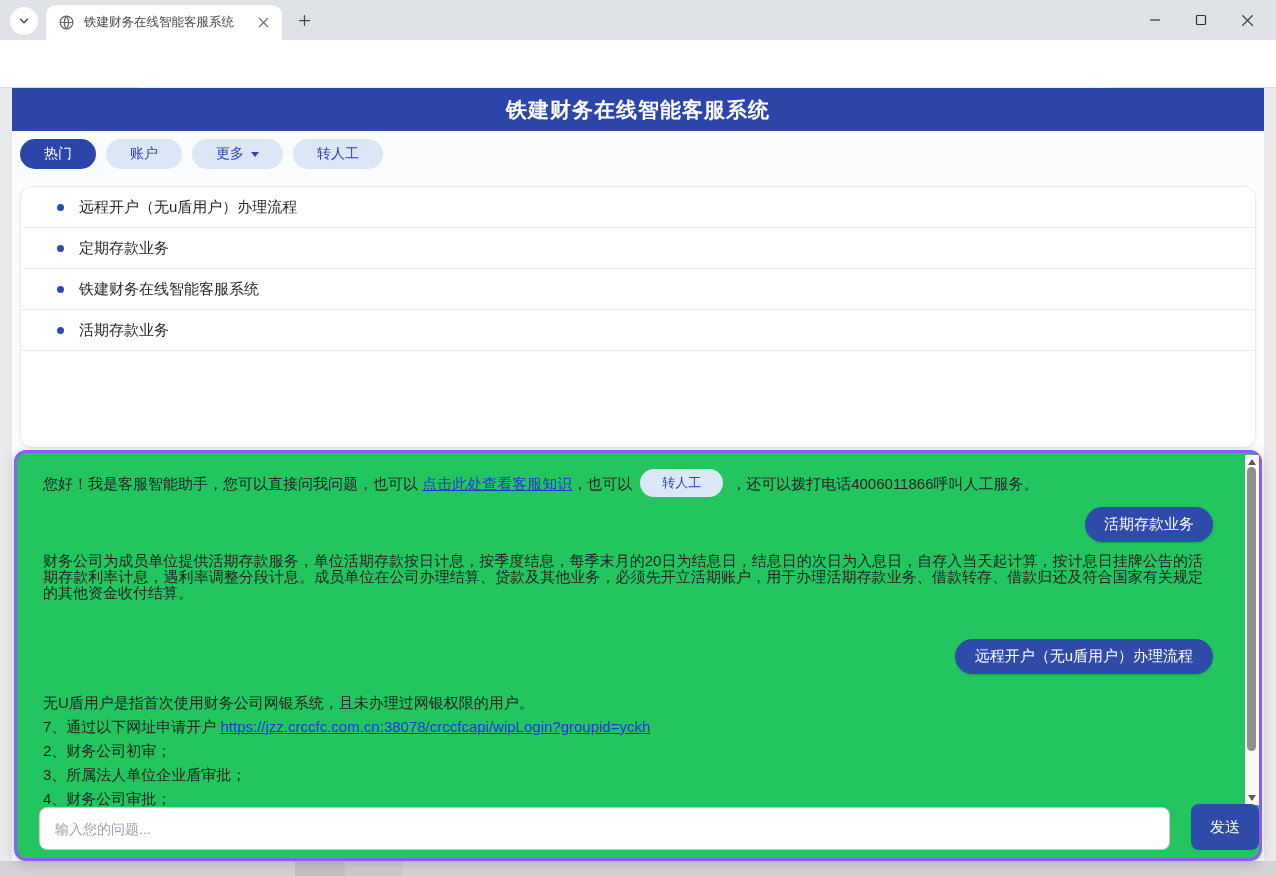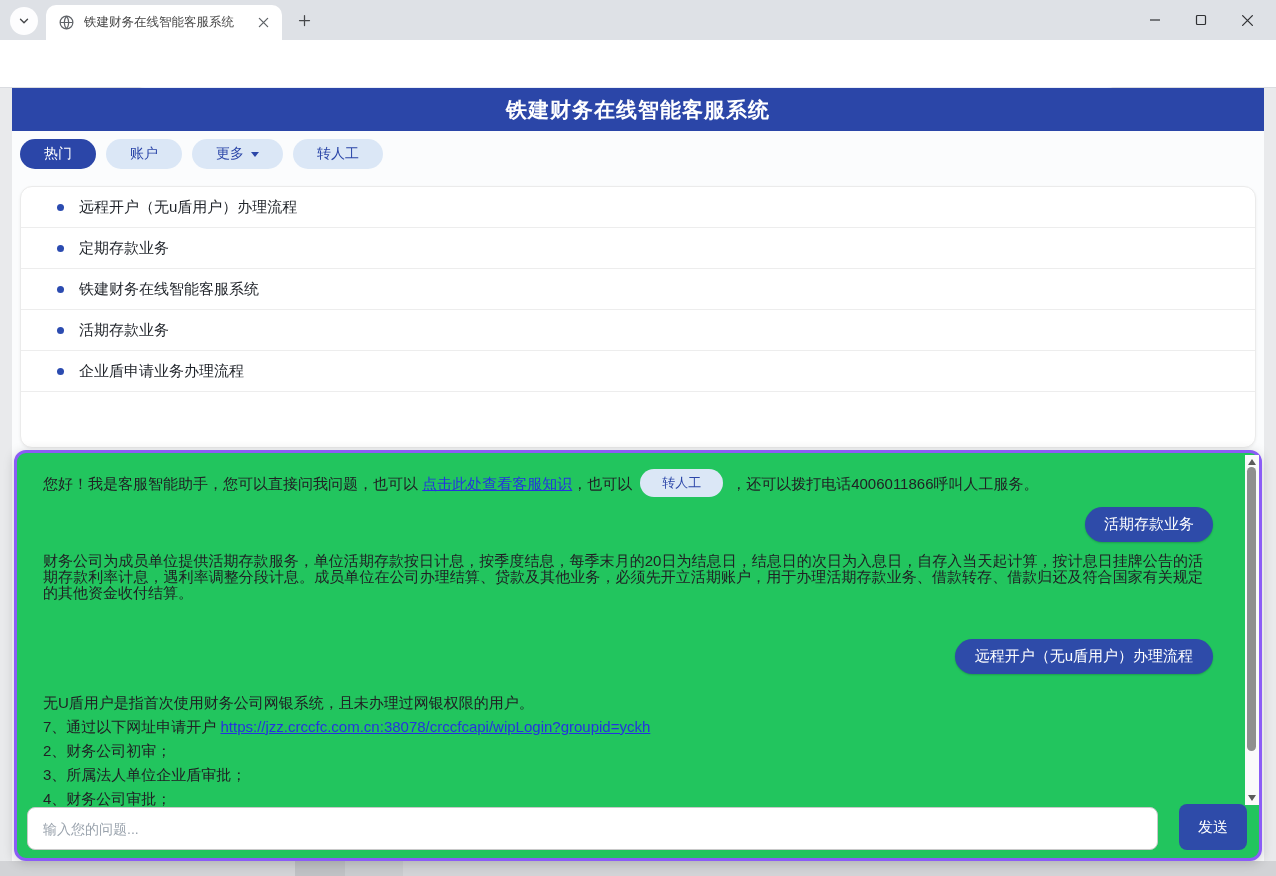--- a/index.html
+++ b/index.html
@@ -93,21 +93,21 @@
 
   .chat-scrollbar { position:absolute; left:1228px; top:2px; width:14px; height:350px; background:#fafafa; }
   .sb-arrow { position:absolute; left:3px; width:0; height:0; cursor:pointer; }
   .sb-arrow.up { top:4px; border-left:4px solid transparent; border-right:4px solid transparent;
     border-bottom:6px solid #5b5b5b; }
   .sb-arrow.down { bottom:4px; border-left:4px solid transparent; border-right:4px solid transparent;
     border-top:6px solid #5b5b5b; }
   .sb-thumb { position:absolute; left:2px; top:12px; width:9px; height:284px; border-radius:5px;
     background:#8f8f8f; cursor:grab; }
 
-  .composer { position:absolute; left:0; bottom:0; width:1248px; height:56px; }
+  .composer { position:absolute; left:12px; bottom:0; width:1248px; height:56px; }
   .composer input { position:absolute; left:10px; bottom:8px; width:1131px; height:43px;
     border:1px solid #c9c9c9; border-radius:8px; padding:0 15px; font-size:14px; color:#202124;
     font-family:inherit; outline:none; background:#fff; }
   .composer input::placeholder { color:#9aa3ad; }
   .send { position:absolute; right:18px; bottom:8px; width:68px; height:46px; border:none;
     border-radius:8px; background:#2e4ba9; color:#ffffff; font-size:15px; cursor:pointer;
     font-family:inherit; }
 
   svg { display:block; }
 </style>
@@ -273,24 +273,20 @@
           <span>定期存款业务</span>
         </li>
       <li>
           <span class="dot"></span>
           <span>铁建财务在线智能客服系统</span>
         </li>
       <li>
           <span class="dot"></span>
           <span>活期存款业务</span>
         </li>
-      <li>
-          <span class="dot"></span>
-          <span>企业盾申请业务办理流程</span>
-        </li>
     </ul>
   </div>
 
   <div class="abs chat-panel">
     <div class="chat-scroll">
       <div class="greeting">
         <span>您好！我是客服智能助手，您可以直接问我问题，也可以 </span><a class="link">点击此处查看客服知识</a><span>，也可以</span><button class="mini-pill">转人工</button><span>，还可以拨打电话4006011866呼叫人工服务。</span>
       </div>
       <div class="bubble b1">活期存款业务</div>
       <div class="bot-par">财务公司为成员单位提供活期存款服务，单位活期存款按日计息，按季度结息，每季末月的20日为结息日，结息日的次日为入息日，自存入当天起计算，按计息日挂牌公告的活期存款利率计息，遇利率调整分段计息。成员单位在公司办理结算、贷款及其他业务，必须先开立活期账户，用于办理活期存款业务、借款转存、借款归还及符合国家有关规定的其他资金收付结算。</div>

